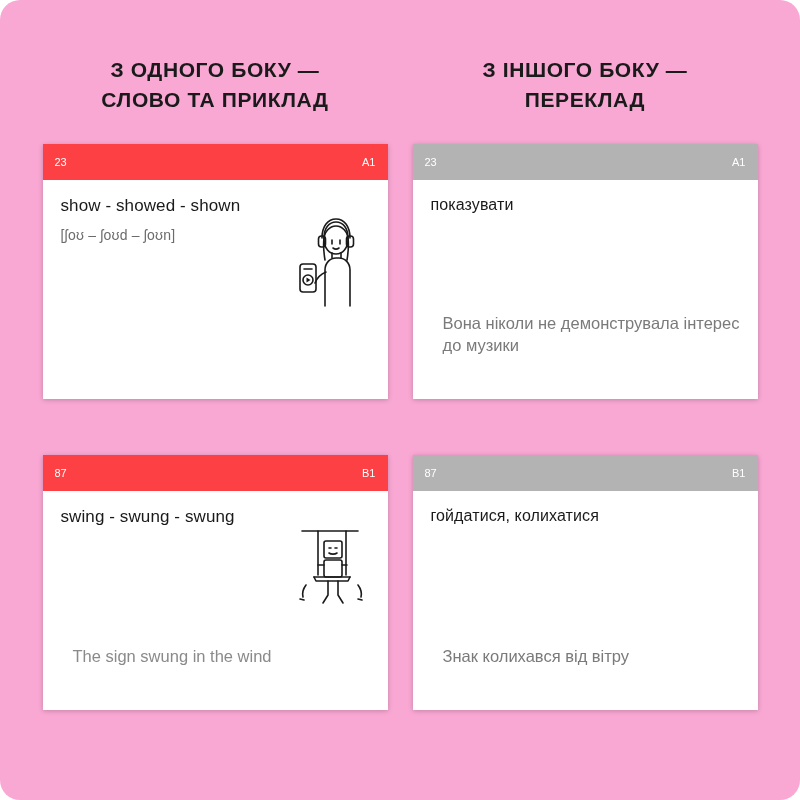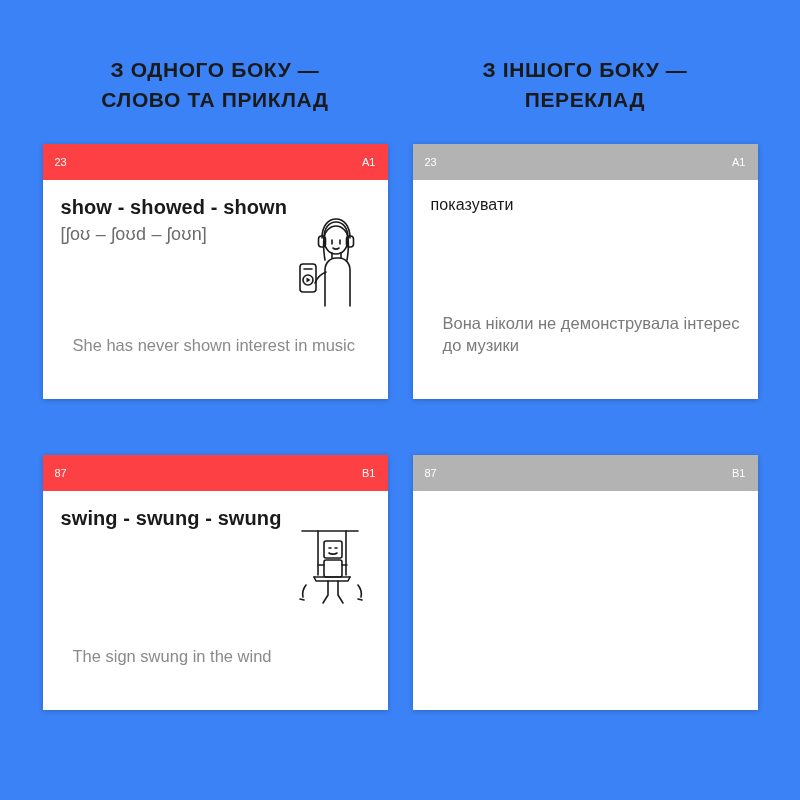--- a/index.html
+++ b/index.html
@@ -8,22 +8,23 @@
     padding: 0;
     width: 800px;
     height: 800px;
     background: #ffffff;
     font-family: "Liberation Sans", sans-serif;
   }
   .page {
     position: relative;
     width: 800px;
     height: 800px;
-    background: #3b82f6;
+    background: #f9a8d4;
     overflow: hidden;
+    border-radius: 20px;
   }
   .columns {
     display: flex;
     width: 800px;
     padding: 0 30px;
   }
   .column {
     width: 370px;
     display: flex;
     flex-direction: column;
@@ -69,34 +70,34 @@
   .card-header.red { background: #fc4043; }
   .card-header.gray { background: #b3b3b3; }
   .card-body {
     flex: 1;
     position: relative;
     padding: 16px 18px 14px 18px;
     display: flex;
     flex-direction: column;
   }
   .word {
-    font-size: 20px;
-    font-weight: bold;
+    font-size: 17px;
+    font-weight: normal;
     color: #1a1a1a;
     letter-spacing: 0.1px;
   }
   .translation {
     font-size: 16px;
     font-weight: normal;
     color: #1a1a1a;
     letter-spacing: 0.1px;
   }
   .phonetic {
-    margin-top: 5px;
-    font-size: 18px;
+    margin-top: 11px;
+    font-size: 14px;
     color: #6b6b6b;
     letter-spacing: 0.2px;
   }
   .example {
     position: absolute;
     left: 30px;
     right: 18px;
     bottom: 42px;
     font-size: 16.5px;
     line-height: 1.32;
@@ -152,21 +153,20 @@
                 <path d="M41 92V56c0-7 5-12 11-12h3c6 0 11 5 11 12v36"></path>
 
                 <path d="M42 58c-5 2-9 6-11 11"></path>
 
                 <rect x="16" y="50" width="16" height="28" rx="3"></rect>
                 <circle cx="24" cy="66" r="5"></circle>
                 <path d="M22.5 63.5l4 2.5-4 2.5z" fill="#1a1a1a" stroke="none"></path>
                 <path d="M20 55h8"></path>
               </svg>
             </div>
-            <div class="example">She has never shown interest in music</div>
           </div>
         </div>
 
         <div class="card">
           <div class="card-header red">
             <span>87</span>
             <span>B1</span>
           </div>
           <div class="card-body">
             <div class="word">swing - swung - swung</div>
@@ -217,19 +217,23 @@
             <div class="translation">показувати</div>
             <div class="example translated">Вона ніколи не демонструвала інтерес до музики</div>
           </div>
         </div>
 
         <div class="card">
           <div class="card-header gray">
             <span>87</span>
             <span>B1</span>
           </div>
+          <div class="card-body">
+            <div class="translation">гойдатися, колихатися</div>
+            <div class="example translated">Знак колихався від вітру</div>
+          </div>
         </div>
 
       </div>
     </div>
 
   </div>
 </div>
 
 </body></html>

